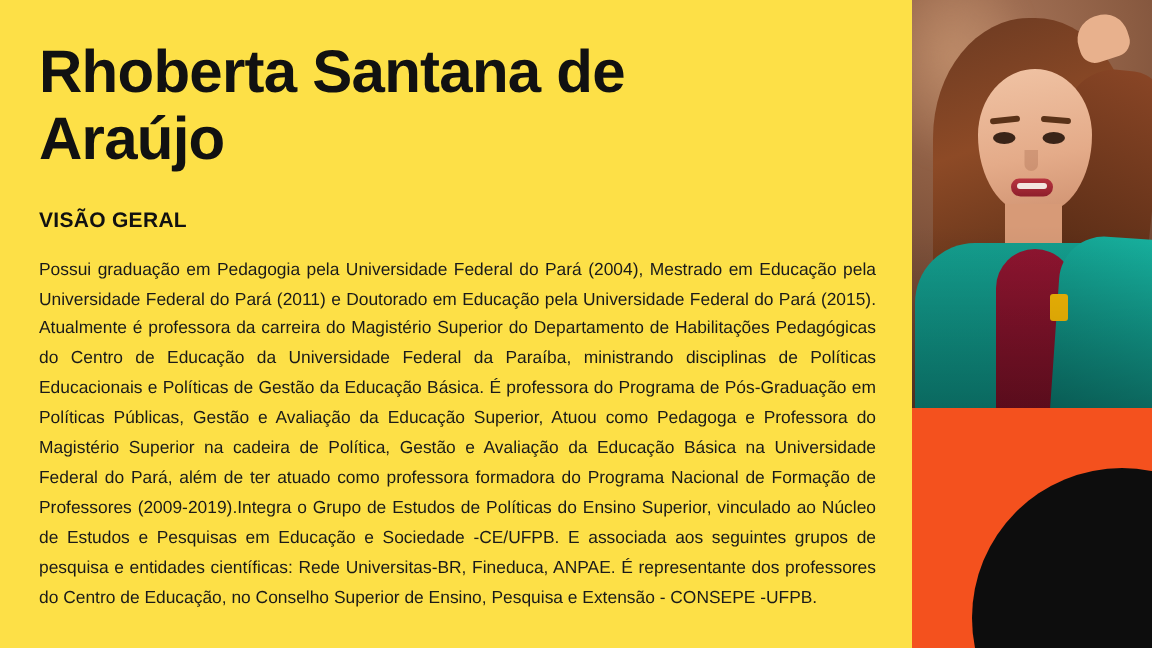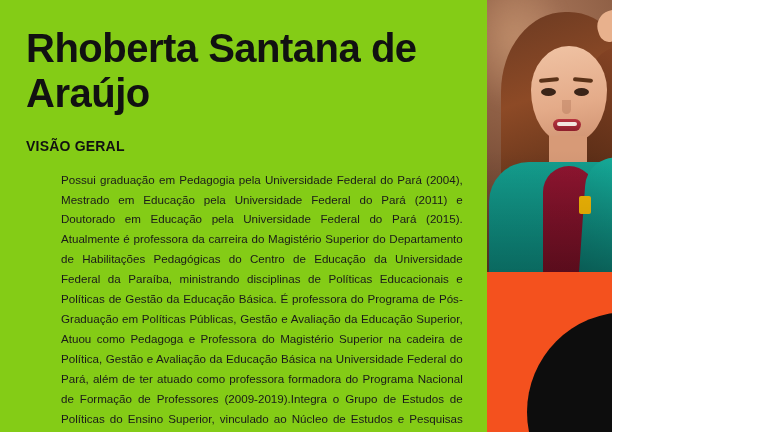--- a/index.html
+++ b/index.html
@@ -5,23 +5,23 @@
   * { box-sizing: border-box; margin: 0; padding: 0; }
   html, body {
     width: 768px;
     height: 432px;
     overflow: hidden;
     background: #ffffff;
     font-family: "Liberation Sans", sans-serif;
   }
   .slide {
     position: relative;
-    width: 612px;
-    height: 432px;
-    background: #84cc16;
+    width: 768px;
+    height: 432px;
+    background: #fde047;
     display: flex;
     justify-content: space-between;
   }
   .content {
     width: 608px;
     height: 432px;
     padding: 26px 24px 10px 26px;
     display: flex;
     flex-direction: column;
   }
@@ -41,21 +41,20 @@
     letter-spacing: 0.2px;
     margin-bottom: 16px;
   }
   .body-text {
     font-size: 11.6px;
     line-height: 1.72;
     color: #1a1a1a;
     text-align: justify;
     text-justify: inter-word;
     max-width: 560px;
-    margin-left: 35px;
   }
   .media {
     position: relative;
     width: 160px;
     height: 432px;
     overflow: hidden;
     background: #ffffff;
   }
   .photo {
     position: absolute;

